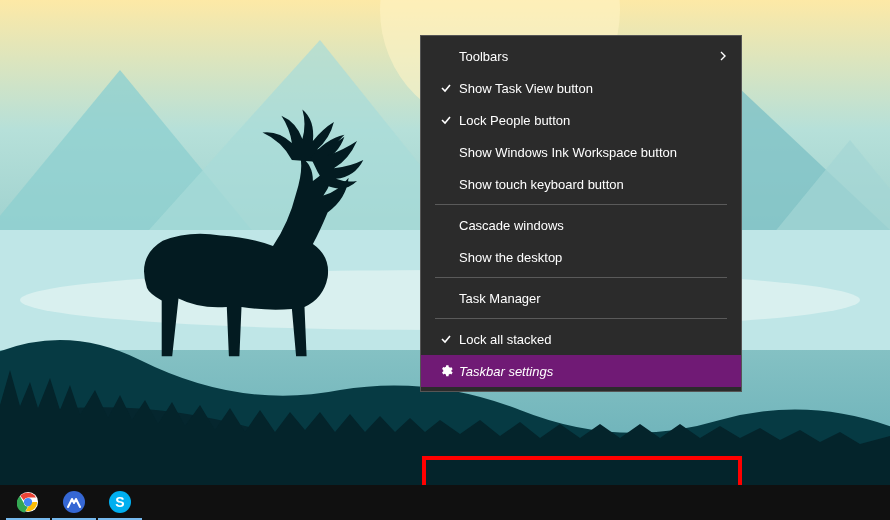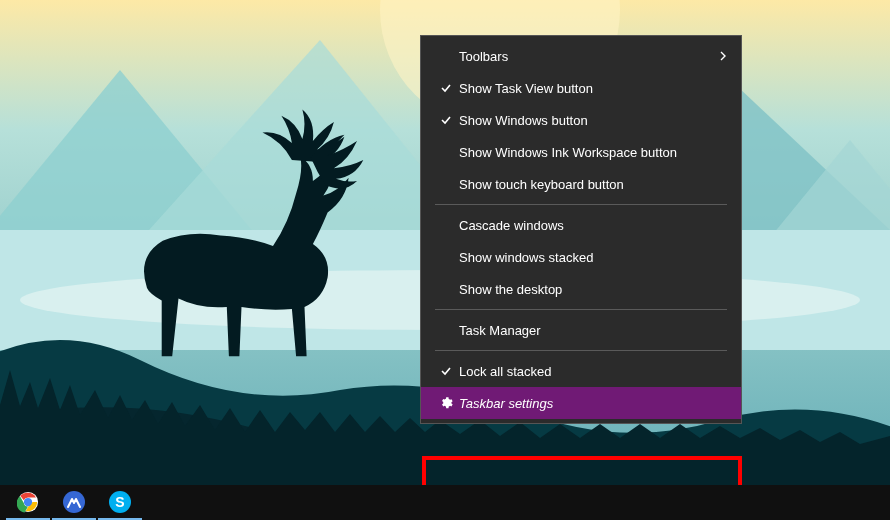--- a/index.html
+++ b/index.html
@@ -146,38 +146,34 @@
         </svg>
       </span>
       <span class="label">Show Task View button</span>
     </div>
     <div class="menu-item">
       <span class="icon-slot">
         <svg width="12" height="12" viewBox="0 0 12 12">
           <path d="M2 6 L5 9 L10 3" stroke="#fff" stroke-width="1.6" fill="none"></path>
         </svg>
       </span>
-      <span class="label">Show Windows button</span>
+      <span class="label">Lock People button</span>
     </div>
     <div class="menu-item">
       <span class="icon-slot"></span>
       <span class="label">Show Windows Ink Workspace button</span>
     </div>
     <div class="menu-item">
       <span class="icon-slot"></span>
       <span class="label">Show touch keyboard button</span>
     </div>
     <div class="menu-sep"></div>
     <div class="menu-item">
       <span class="icon-slot"></span>
       <span class="label">Cascade windows</span>
-    </div>
-    <div class="menu-item">
-      <span class="icon-slot"></span>
-      <span class="label">Show windows stacked</span>
     </div>
     <div class="menu-item">
       <span class="icon-slot"></span>
       <span class="label">Show the desktop</span>
     </div>
     <div class="menu-sep"></div>
     <div class="menu-item">
       <span class="icon-slot"></span>
       <span class="label">Task Manager</span>
     </div>

